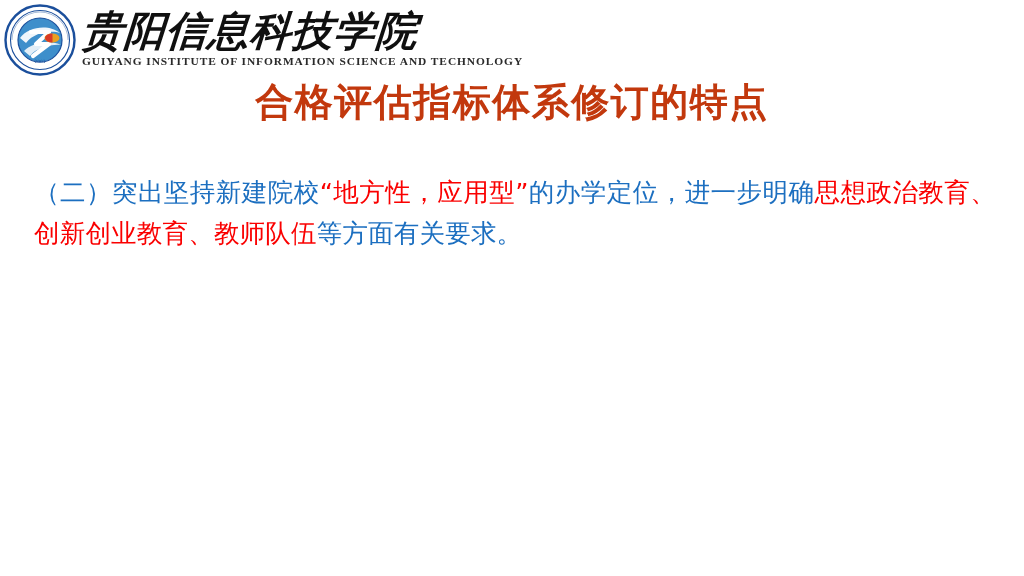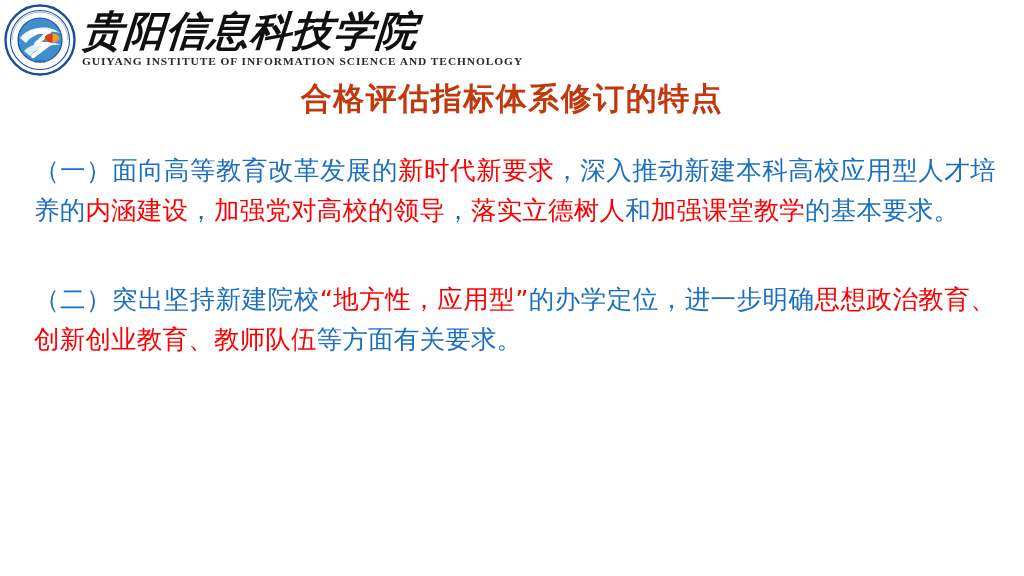--- a/index.html
+++ b/index.html
@@ -70,21 +70,21 @@
     transform-origin: left center;
   }
 
   
   .slide-title {
     position: absolute;
     top: 80px;
     left: 0;
     width: 100%;
     text-align: center;
-    font-size: 31px;
+    font-size: 38px;
     font-weight: 700;
     color: #C2380D;
     letter-spacing: 1.5px;
     font-family: "DejaVu Sans", sans-serif;
     line-height: 1.2;
   }
 
   
   .body-area {
     position: absolute;
@@ -131,17 +131,16 @@
 
     <div class="brand-text">
       <div class="brand-cn">贵阳信息科技学院</div>
       <div class="brand-en">GUIYANG INSTITUTE OF INFORMATION SCIENCE AND TECHNOLOGY</div>
     </div>
   </div>
 
   <div class="slide-title">合格评估指标体系修订的特点</div>
 
   <div class="body-area">
-    <p class="para p1"><span class="blue">（一）面向高等教育改革发展的</span><span class="red">新时代新要求</span><span class="blue">，深入推动新建本科高校应用型人才培养的</span><span class="red">内涵建设</span><span class="blue">，</span><span class="red">加强党对高校的领导</span><span class="blue">，</span><span class="red">落实立德树人</span><span class="blue">和</span><span class="red">加强课堂教学</span><span class="blue">的基本要求。</span></p>
     <p class="para p2"><span class="blue">（二）突出坚持新建院校</span><span class="red">“地方性，应用型”</span><span class="blue">的办学定位，进一步明确</span><span class="red">思想政治教育、创新创业教育、教师队伍</span><span class="blue">等方面有关要求。</span></p>
   </div>
 
 </div>
 
 </body></html>

